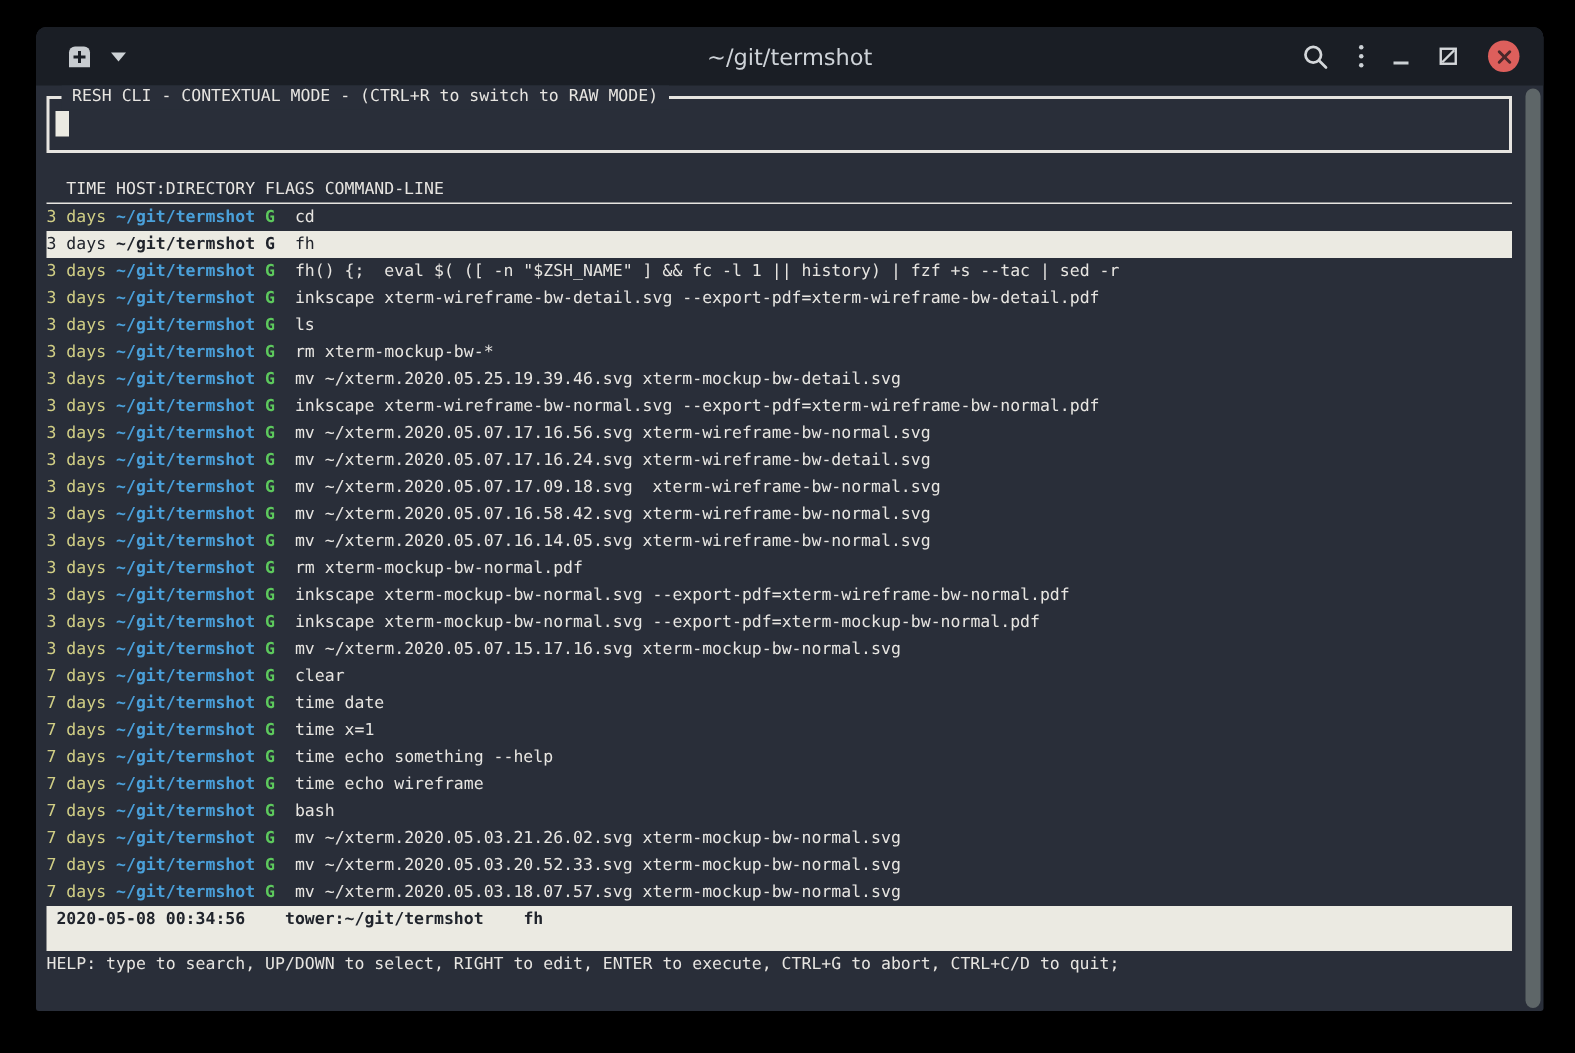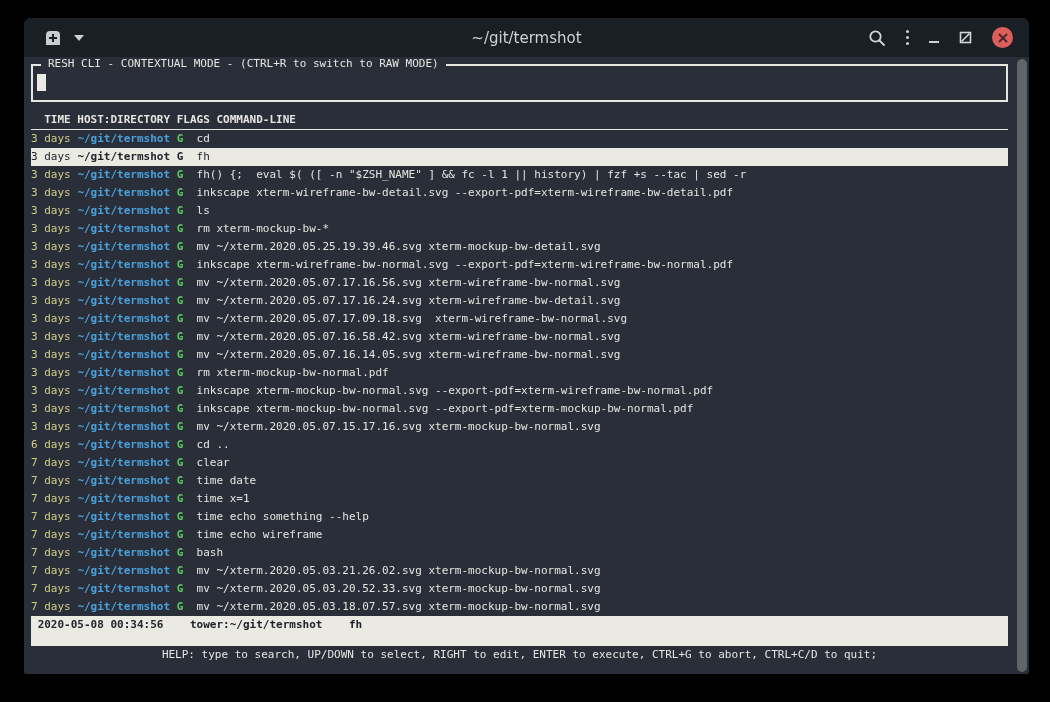--- a/index.html
+++ b/index.html
@@ -33,32 +33,32 @@
     font-family:"DejaVu Sans Mono", monospace;font-size:11px;line-height:18px;
     color:var(--fg);padding:0 21px 0 7px;box-sizing:border-box;overflow:hidden;
   }
   .resh-box{
     margin-top:7px;height:38px;box-sizing:border-box;border:2px solid var(--fg);position:relative;
   }
   .resh-box-title{
     position:absolute;top:-11px;left:8px;background:var(--term-bg);padding:0 7px;white-space:pre;color:var(--fg);
   }
   .cursor{position:absolute;left:4px;top:8px;width:9px;height:17px;background:var(--sel-bg);}
-  .hdr{white-space:pre;height:18px;border-bottom:1px solid var(--fg);margin-top:9px;overflow:hidden;font-weight:bold;}
+  .hdr{white-space:pre;height:18px;border-bottom:1px solid var(--fg);margin-top:15px;overflow:hidden;}
   .row{white-space:pre;height:18px;overflow:hidden;}
   .c-date{color:var(--date-col);}
   .c-host{color:var(--host-col);font-weight:bold;}
   .c-flag{color:var(--flag-col);font-weight:bold;}
   .c-cmd{color:var(--fg);}
   .row.selected{background:var(--sel-bg);}
   .row.selected span{color:var(--sel-fg);}
   .statusbar{
     white-space:pre;height:30px;background:var(--sel-bg);color:var(--sel-fg);font-weight:bold;overflow:hidden;
   }
-  .helpline{white-space:pre;height:18px;color:var(--fg);overflow:hidden;text-align:center;}
+  .helpline{white-space:pre;height:18px;color:var(--fg);overflow:hidden;}
   .scrollbar{
     position:absolute;top:2px;bottom:2px;right:2px;width:10px;border-radius:5px;
     background:var(--scrollbar);
   }
 </style>
 </head>
 <body>
 
 <div class="window">
 
@@ -148,21 +148,20 @@
   <div class="row"><span class="c-date">3 days</span><span> </span><span class="c-host">~/git/termshot</span><span> </span><span class="c-flag">G</span><span>  </span><span class="c-cmd">mv ~/xterm.2020.05.07.16.14.05.svg xterm-wireframe-bw-normal.svg</span></div>
 
   <div class="row"><span class="c-date">3 days</span><span> </span><span class="c-host">~/git/termshot</span><span> </span><span class="c-flag">G</span><span>  </span><span class="c-cmd">rm xterm-mockup-bw-normal.pdf</span></div>
 
   <div class="row"><span class="c-date">3 days</span><span> </span><span class="c-host">~/git/termshot</span><span> </span><span class="c-flag">G</span><span>  </span><span class="c-cmd">inkscape xterm-mockup-bw-normal.svg --export-pdf=xterm-wireframe-bw-normal.pdf</span></div>
 
   <div class="row"><span class="c-date">3 days</span><span> </span><span class="c-host">~/git/termshot</span><span> </span><span class="c-flag">G</span><span>  </span><span class="c-cmd">inkscape xterm-mockup-bw-normal.svg --export-pdf=xterm-mockup-bw-normal.pdf</span></div>
 
   <div class="row"><span class="c-date">3 days</span><span> </span><span class="c-host">~/git/termshot</span><span> </span><span class="c-flag">G</span><span>  </span><span class="c-cmd">mv ~/xterm.2020.05.07.15.17.16.svg xterm-mockup-bw-normal.svg</span></div>
 
-  <div class="row"><span class="c-date">6 days</span><span> </span><span class="c-host">~/git/termshot</span><span> </span><span class="c-flag">G</span><span>  </span><span class="c-cmd">cd ..</span></div>
 
   <div class="row"><span class="c-date">7 days</span><span> </span><span class="c-host">~/git/termshot</span><span> </span><span class="c-flag">G</span><span>  </span><span class="c-cmd">clear</span></div>
 
   <div class="row"><span class="c-date">7 days</span><span> </span><span class="c-host">~/git/termshot</span><span> </span><span class="c-flag">G</span><span>  </span><span class="c-cmd">time date</span></div>
 
   <div class="row"><span class="c-date">7 days</span><span> </span><span class="c-host">~/git/termshot</span><span> </span><span class="c-flag">G</span><span>  </span><span class="c-cmd">time x=1</span></div>
 
   <div class="row"><span class="c-date">7 days</span><span> </span><span class="c-host">~/git/termshot</span><span> </span><span class="c-flag">G</span><span>  </span><span class="c-cmd">time echo something --help</span></div>
 
   <div class="row"><span class="c-date">7 days</span><span> </span><span class="c-host">~/git/termshot</span><span> </span><span class="c-flag">G</span><span>  </span><span class="c-cmd">time echo wireframe</span></div>

